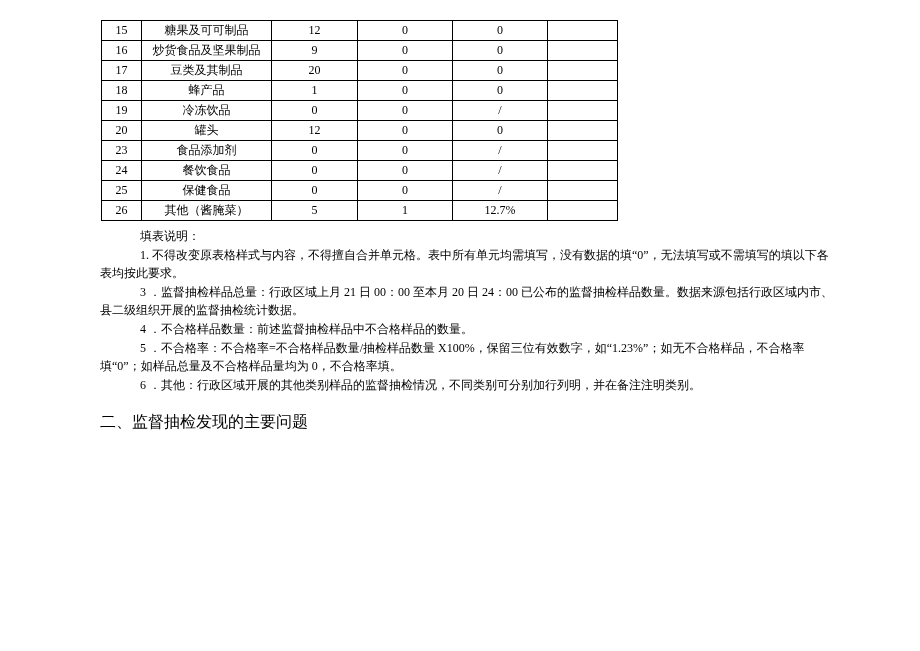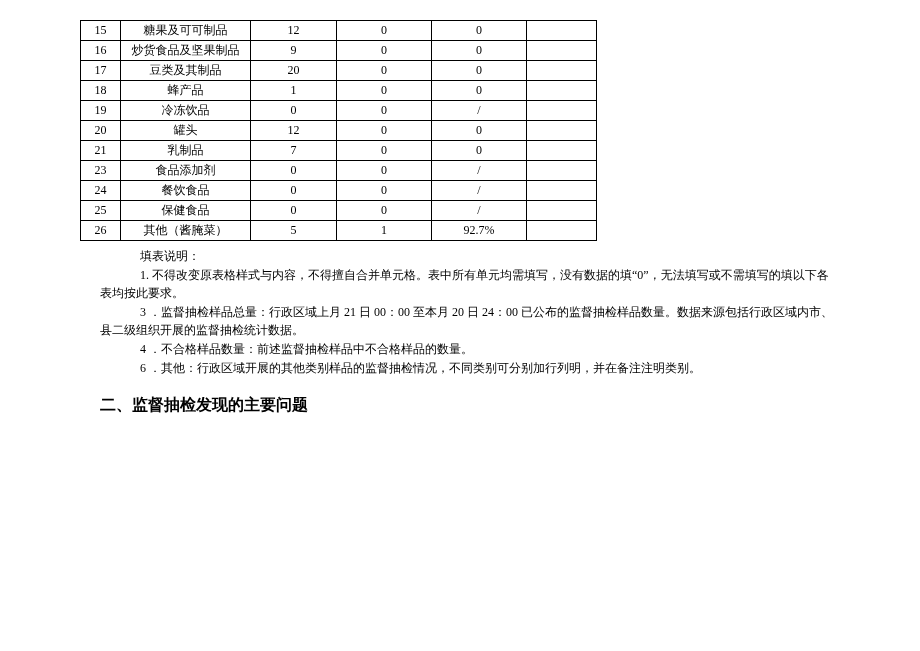--- a/index.html
+++ b/index.html
@@ -6,21 +6,21 @@
     body {
       background: #ffffff;
       font-family: "SimSun", "宋体", serif;
       font-size: 12px;
       color: #000;
       width: 920px;
       height: 651px;
       position: relative;
     }
     .table-wrap {
-      margin: 20px 0 0 80px;
+      margin: 20px 0 0 101px;
     }
     table {
       border-collapse: collapse;
       font-size: 12px;
     }
     td {
       border: 1px solid #000;
       text-align: center;
       height: 18px;
       padding: 1px 4px;
@@ -35,21 +35,21 @@
     .notes {
       margin: 6px 80px 0 100px;
       font-size: 12px;
       line-height: 18px;
     }
     .notes p { margin: 1px 0; }
     .indent1 { text-indent: 40px; }
     .heading2 {
       margin: 18px 12px 0 100px;
       font-size: 16px;
-      font-weight: bold;
+      font-weight: normal;
       font-family: "SimHei", "黑体", sans-serif;
     }
   </style>
 </head>
 <body>
 
 <div class="table-wrap">
   <table>
     <tbody id="table-body">
         <tr>
@@ -94,28 +94,20 @@
         </tr>
         <tr>
           <td class="col-idx">20</td>
           <td class="col-cat">罐头</td>
           <td class="col-a">12</td>
           <td class="col-b">0</td>
           <td class="col-c">0</td>
           <td class="col-d"></td>
         </tr>
         <tr>
-          <td class="col-idx">21</td>
-          <td class="col-cat">乳制品</td>
-          <td class="col-a">7</td>
-          <td class="col-b">0</td>
-          <td class="col-c">0</td>
-          <td class="col-d"></td>
-        </tr>
-        <tr>
           <td class="col-idx">23</td>
           <td class="col-cat">食品添加剂</td>
           <td class="col-a">0</td>
           <td class="col-b">0</td>
           <td class="col-c">/</td>
           <td class="col-d"></td>
         </tr>
         <tr>
           <td class="col-idx">24</td>
           <td class="col-cat">餐饮食品</td>
@@ -130,28 +122,29 @@
           <td class="col-a">0</td>
           <td class="col-b">0</td>
           <td class="col-c">/</td>
           <td class="col-d"></td>
         </tr>
         <tr>
           <td class="col-idx">26</td>
           <td class="col-cat">其他（酱腌菜）</td>
           <td class="col-a">5</td>
           <td class="col-b">1</td>
-          <td class="col-c">92.7%</td>
+          <td class="col-c">12.7%</td>
           <td class="col-d"></td>
         </tr>
       </tbody>
   </table>
 </div>
 
 <div class="notes">
   <p class="indent1">填表说明：</p>
   <p class="indent1">1. 不得改变原表格样式与内容，不得擅自合并单元格。表中所有单元均需填写，没有数据的填“0”，无法填写或不需填写的填以下各表均按此要求。</p>
   <p class="indent1">3 ．监督抽检样品总量：行政区域上月 21 日 00：00 至本月 20 日 24：00 已公布的监督抽检样品数量。数据来源包括行政区域内市、县二级组织开展的监督抽检统计数据。</p>
   <p class="indent1">4  ．不合格样品数量：前述监督抽检样品中不合格样品的数量。</p>
+  <p class="indent1">5 ．不合格率：不合格率=不合格样品数量/抽检样品数量 X100%，保留三位有效数字，如“1.23%”；如无不合格样品，不合格率填“0”；如样品总量及不合格样品量均为 0，不合格率填。</p>
   <p class="indent1">6  ．其他：行政区域开展的其他类别样品的监督抽检情况，不同类别可分别加行列明，并在备注注明类别。</p>
 </div>
 
 <div class="heading2">二、监督抽检发现的主要问题</div>
 
 </body></html>

